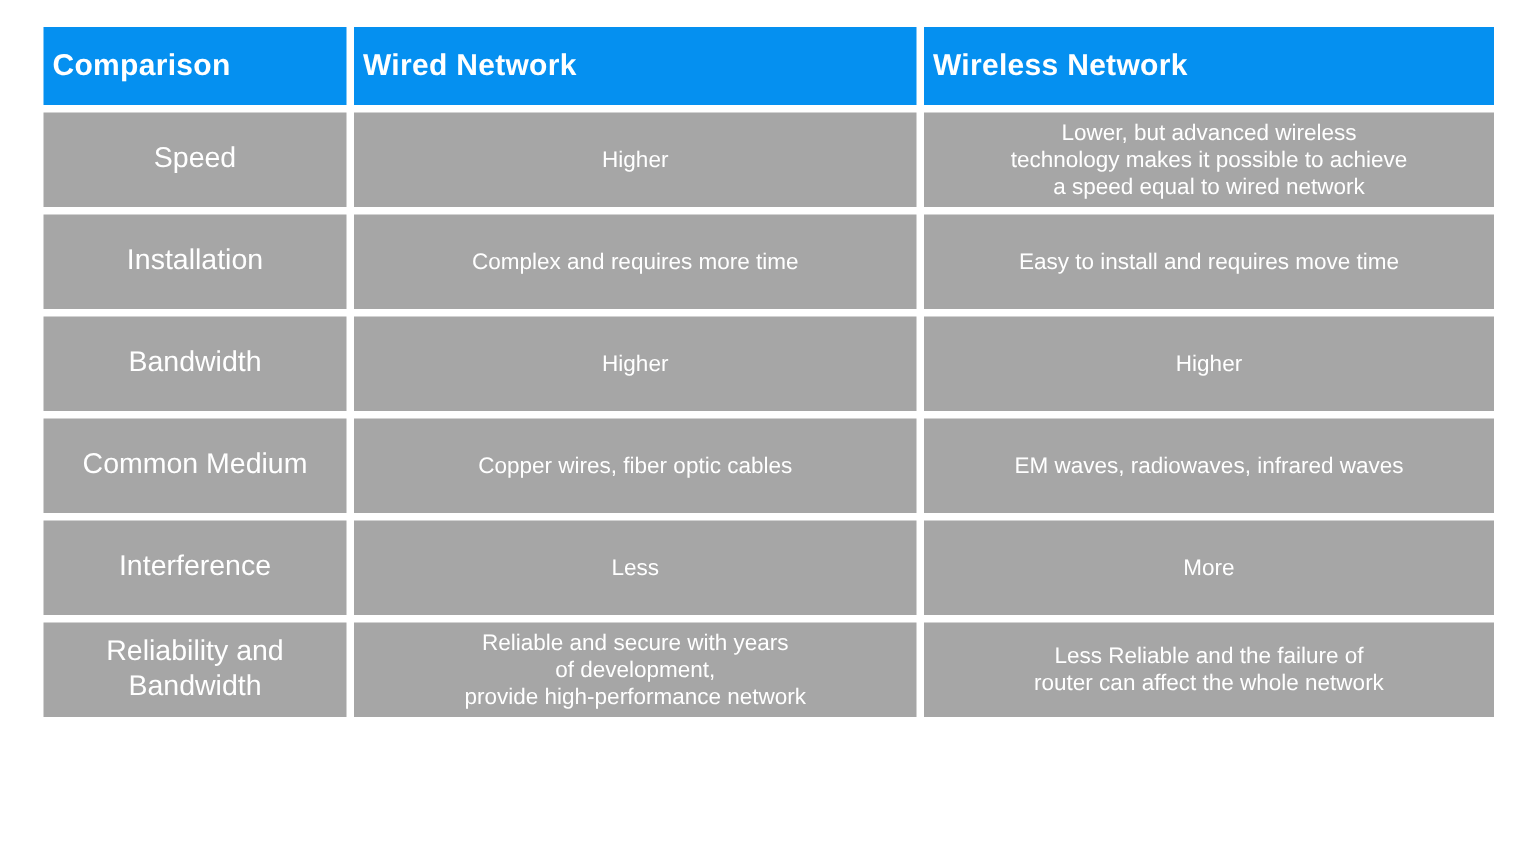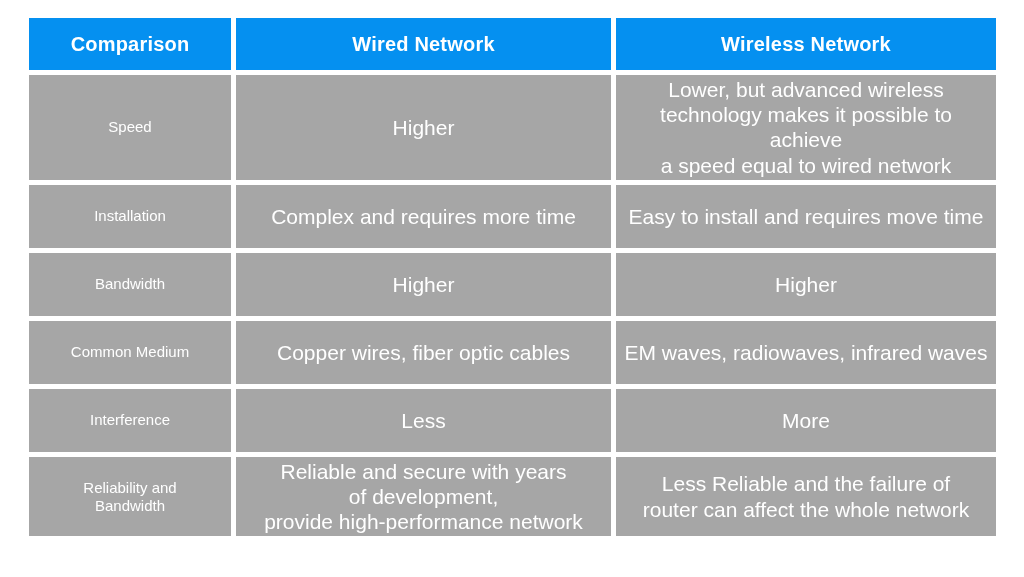--- a/index.html
+++ b/index.html
@@ -33,39 +33,39 @@
   .comparison-table col.c2 { width: 375px; }
   .comparison-table col.c3 { width: 380px; }
 
   .comparison-table th {
     background: #0590f0;
     color: #ffffff;
     font-size: 20px;
     font-weight: bold;
     height: 52px;
     padding: 0 6px;
-    text-align: center;
+    text-align: left;
     vertical-align: middle;
     letter-spacing: 0.2px;
   }
 
   .comparison-table td {
     background: #a6a6a6;
     color: #ffffff;
-    font-size: 21px;
+    font-size: 15px;
     font-weight: normal;
     height: 59px;
     padding: 2px 6px;
     text-align: center;
     vertical-align: middle;
     line-height: 1.2;
   }
 
   .comparison-table td.label-cell {
-    font-size: 15px;
+    font-size: 19px;
   }
 
   .cell-line {
     display: block;
   }
 </style>
 </head>
 <body>
 
 <div class="table-wrap">

